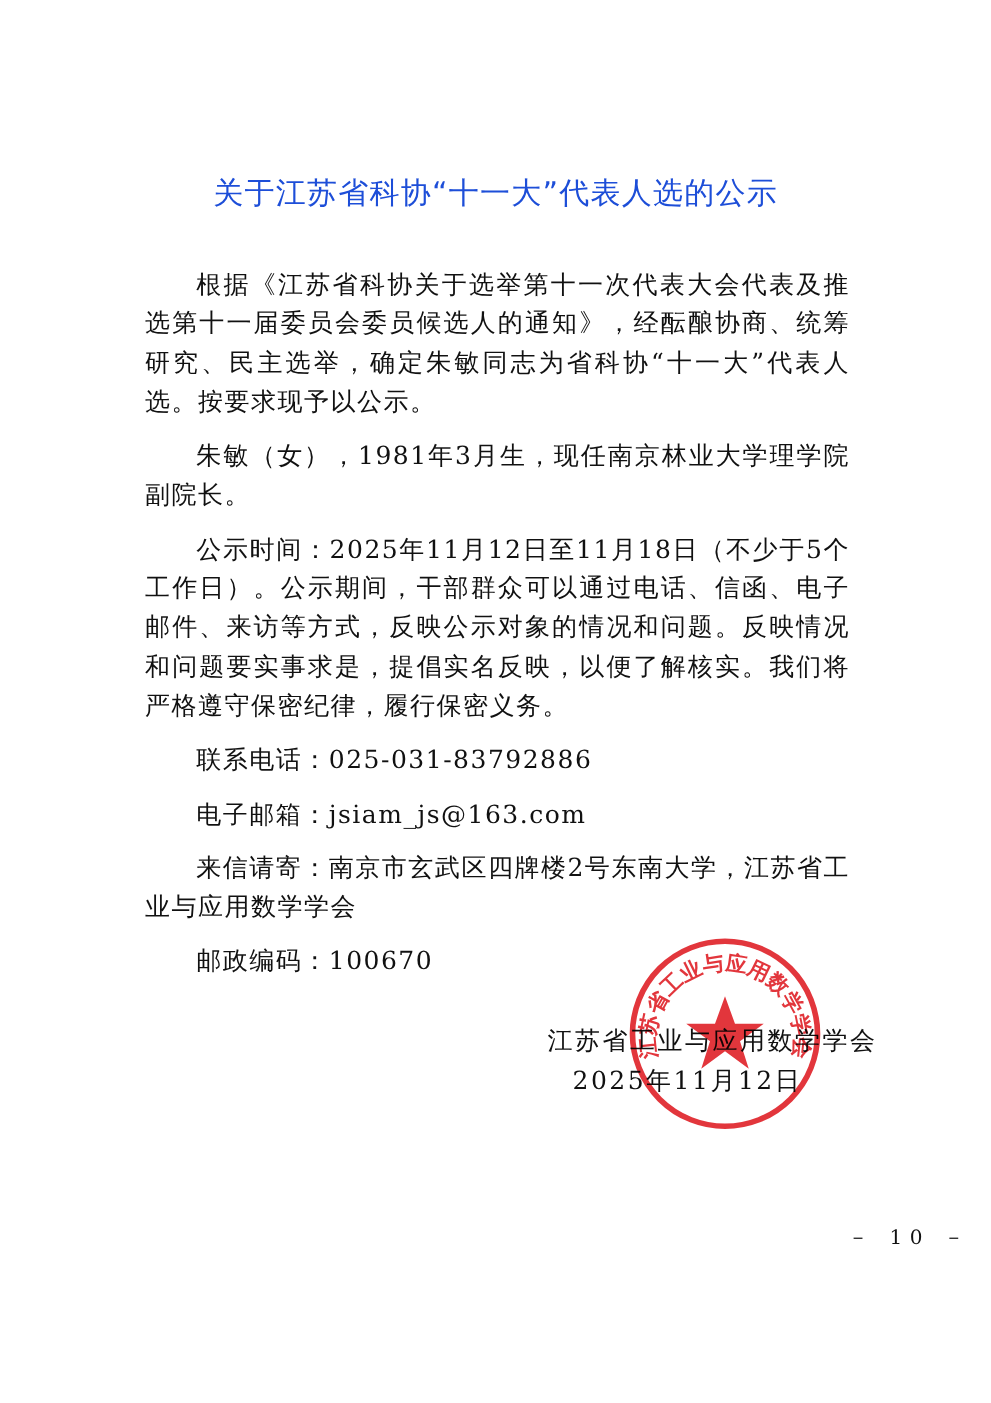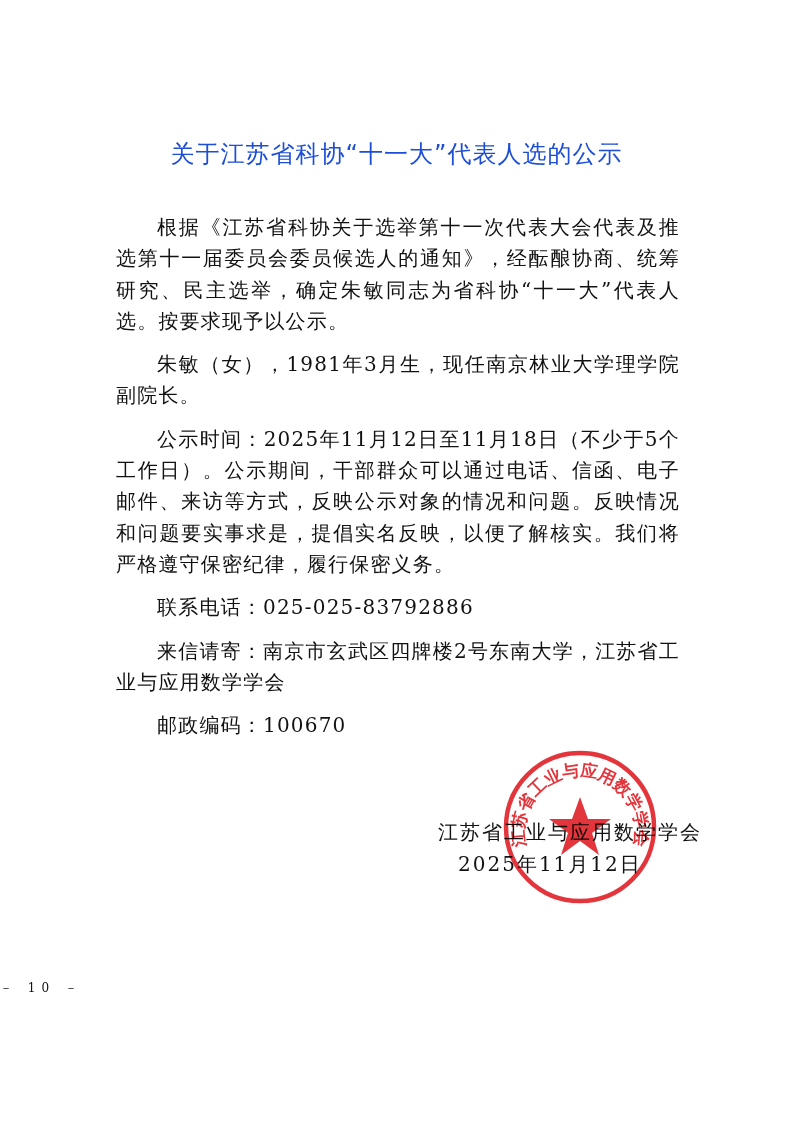--- a/index.html
+++ b/index.html
@@ -9,33 +9,34 @@
              font-family: "DejaVu Sans", "Liberation Sans", sans-serif; font-size: 24px;
              letter-spacing: 1px; color: #1d4ed8; }
     .body-text { position: absolute; left: 104px; width: 588px; top: 200px;
                  font-size: 20px; line-height: 31.3px; letter-spacing: 1.2px; }
     .p { margin: 12px; text-indent: 41px; text-align: justify; text-align-last: left; }
     .sig { position: absolute; font-size: 20px; letter-spacing: 2px; z-index: 2; }
     .sig-org { left: 438px; top: 819px; }
     .sig-date { left: 458px; top: 851px; }
     .stamp { position: absolute; left: 502px; top: 749px; width: 156px; height: 156px;
              z-index: 3; opacity: 0.92; mix-blend-mode: multiply; }
-    .pagenum { position: absolute; left: 0; right: 0; top: 980px; text-align: left;
-               font-size: 12px; letter-spacing: 6px; }
+    .pagenum { position: absolute; left: 0; right: 16px; top: 980px; text-align: right;
+               font-size: 16px; letter-spacing: 6px; }
   </style>
 </head>
 <body>
 
 <div class="title">关于江苏省科协“十一大”代表人选的公示</div>
 
 <div class="body-text">
   <p class="p">根据《江苏省科协关于选举第十一次代表大会代表及推选第十一届委员会委员候选人的通知》，经酝酿协商、统筹研究、民主选举，确定朱敏同志为省科协“十一大”代表人选。按要求现予以公示。</p>
   <p class="p">朱敏（女），1981年3月生，现任南京林业大学理学院副院长。</p>
   <p class="p">公示时间：2025年11月12日至11月18日（不少于5个工作日）。公示期间，干部群众可以通过电话、信函、电子邮件、来访等方式，反映公示对象的情况和问题。反映情况和问题要实事求是，提倡实名反映，以便了解核实。我们将严格遵守保密纪律，履行保密义务。</p>
-  <p class="p">联系电话：025-025-83792886</p>
+  <p class="p">联系电话：025-031-83792886</p>
+  <p class="p">电子邮箱：jsiam_js@163.com</p>
   <p class="p">来信请寄：南京市玄武区四牌楼2号东南大学，江苏省工业与应用数学学会</p>
   <p class="p">邮政编码：100670</p>
 </div>
 
 <div class="sig sig-org">江苏省工业与应用数学学会</div>
 <div class="sig sig-date">2025年11月12日</div>
 
 <svg class="stamp" viewBox="0 0 156 156">
   <defs>
     <path id="arc" d="M 30 112 A 56 56 0 1 1 126 112"></path>

